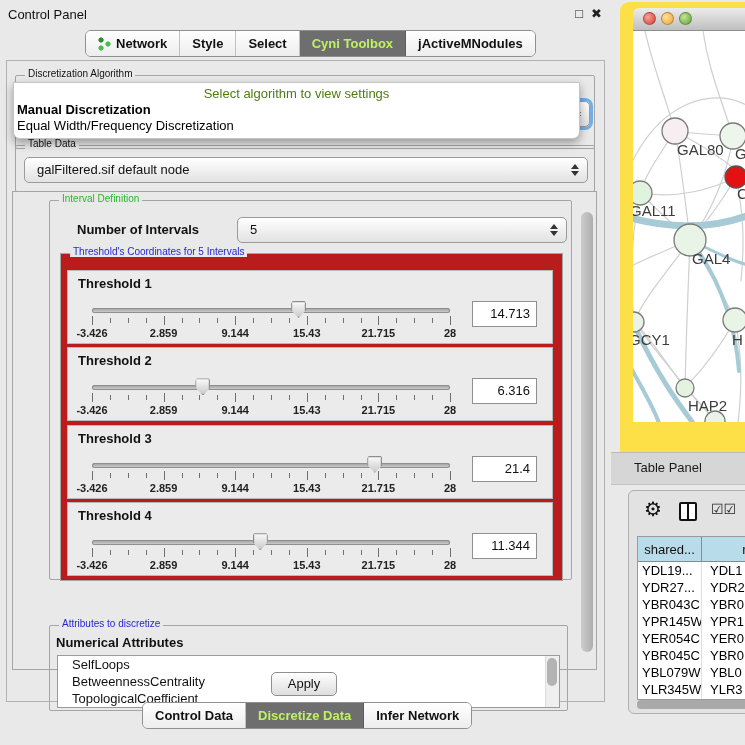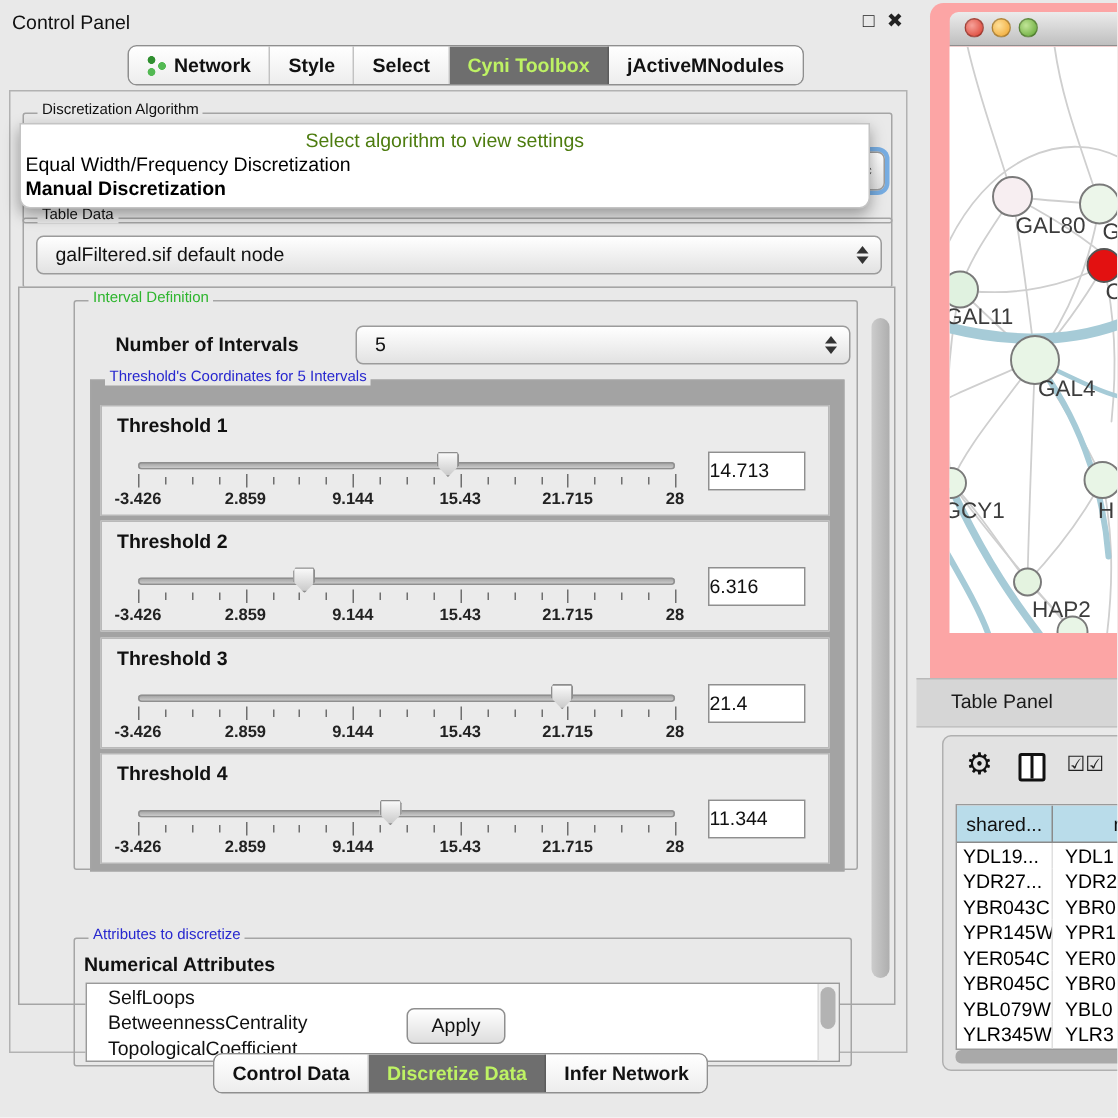--- a/index.html
+++ b/index.html
@@ -34,45 +34,45 @@
   .stepper .dn{bottom:0;border-top:5px solid #333;}
   .focus-ring{box-shadow:0 0 0 3px rgba(90,157,224,.8);}
   .popup{position:absolute;left:6px;top:21px;width:565px;height:55px;background:#fff;z-index:6;
          border:1px solid #c4c4c4;border-radius:0 0 7px 7px;box-shadow:0 4px 10px rgba(0,0,0,.35);}
   .popup .ph{margin-top:3px;text-align:center;color:#4d7c0f;font-size:13px;}
   .popup .it{font-size:13px;color:#000;padding:1px 0 0 3px;}
   .popup .it.b{font-weight:bold;}
   .scrollpane{position:absolute;left:5px;top:130px;width:583px;height:477px;border:1px solid #a5a5a5;background:#E9E9E9;}
   .vthumb{position:absolute;right:3px;top:20px;width:12px;height:440px;background:linear-gradient(90deg,#cccccc,#aeaeae);border-radius:7px;}
   .numlab{position:absolute;left:27px;top:21px;font-size:13px;font-weight:bold;}
-  .th-group{position:absolute;left:10px;top:52px;width:501px;height:326px;background:#a3a3a3;border:1px solid #a5a5a5;}
+  .th-group{position:absolute;left:10px;top:52px;width:501px;height:326px;background:#b91c1c;border:1px solid #a5a5a5;}
   .th-group .legend{background:#E9E9E9;}
   .th-block{position:absolute;left:6px;width:484px;height:72px;background:#ebebeb;border:1px solid #b9b9b9;}
   .th-label{position:absolute;left:10px;top:5px;font-size:13px;font-weight:bold;}
   .sl-track{position:absolute;left:24px;top:37px;width:358px;height:5px;border-radius:3px;
             background:linear-gradient(#9b9b9b,#d6d6d6);box-shadow:inset 0 0 0 1px #8f8f8f;}
   .sl-handle{position:absolute;top:30px;width:15px;height:17px;background:linear-gradient(#fdfdfd,#c7c7c7);
              clip-path:polygon(10% 0,90% 0,100% 14%,100% 55%,50% 100%,0 55%,0 14%);
              box-shadow:inset 0 0 0 1.2px #8d8d8d;z-index:2;}
   .sl-ticks{position:absolute;left:24px;top:45px;width:358px;height:12px;}
   .tick{position:absolute;width:1px;background:#6f6f6f;}
   .tick.major{top:0;height:9px;}
   .tick.minor{top:2px;height:5px;}
   .tick-label{position:absolute;top:56px;width:60px;text-align:center;font-size:11px;font-weight:bold;color:#222;}
   .th-value{position:absolute;left:404px;top:30px;width:57px;height:24px;background:#fff;border:1px solid #8f8f8f;
-            font-size:13px;text-align:left;line-height:24px;padding-right:6px;box-sizing:content-box;}
+            font-size:13px;text-align:right;line-height:24px;padding-right:6px;box-sizing:content-box;}
   .attr-title{position:absolute;left:6px;top:9px;font-size:13px;font-weight:bold;}
   .attr-list{position:absolute;left:7px;top:29px;width:501px;height:51px;background:#fff;border:1px solid #9a9a9a;overflow:hidden;}
   .attr-item{font-size:13px;line-height:17px;padding-left:14px;color:#111;}
   .attr-sb{position:absolute;right:0;top:0;bottom:0;width:13px;background:#efefef;border-left:1px solid #dcdcdc;}
   .attr-sb .th{position:absolute;left:1px;top:2px;width:10px;height:28px;background:#b3b3b3;border-radius:5px;}
   .apply{position:absolute;left:264px;top:611px;width:64px;height:22px;border:1px solid #8f8f8f;border-radius:5px;
          background:linear-gradient(#ffffff,#dedede);font-size:13px;text-align:center;line-height:21px;}
   
-  .net-window{position:absolute;left:620px;top:2px;width:125px;height:450px;background:#fca5a5;border-radius:9px 0 0 0;}
+  .net-window{position:absolute;left:620px;top:2px;width:125px;height:450px;background:#fde047;border-radius:9px 0 0 0;}
   .net-title{position:absolute;left:13px;top:6px;right:0;height:22px;background:linear-gradient(#ececec,#bfbfbf);
              border-radius:6px 0 0 0;border-bottom:1px solid #8e8e8e;}
   .light{position:absolute;top:4px;width:13px;height:13px;border-radius:50%;border:1px solid rgba(0,0,0,.28);box-sizing:border-box;}
   .light.red{left:10px;background:radial-gradient(circle at 4px 4px,#f7a29a,#d93a2b);}
   .light.yel{left:28px;background:radial-gradient(circle at 4px 4px,#fde09a,#f0a32a);}
   .light.grn{left:46px;background:radial-gradient(circle at 4px 4px,#c2e598,#5ea42e);}
   .net-canvas{position:absolute;left:13px;top:29px;width:112px;height:391px;background:#fff;overflow:hidden;}
   
   .tp-bar{position:absolute;left:611px;top:452px;width:134px;height:31px;background:#d6d6d6;
           border-top:1px solid #b9b9b9;border-bottom:1px solid #c2c2c2;}
@@ -134,22 +134,22 @@
         <span class="stepper">
             <i class="up"></i>
             <i class="dn"></i>
           </span>
       </div>
     </div>
 
     <div class="popup">
       <div class="ph">Select algorithm to view settings</div>
       <div>
+          <div class="it b">Manual Discretization</div>
           <div class="it">Equal Width/Frequency Discretization</div>
-          <div class="it b">Manual Discretization</div>
         </div>
     </div>
 
     <div class="group" style="left:8px;top:84px;width:578px;height:45px;">
       <span class="legend">Table Data</span>
       <div class="combo" style="left:8px;top:11px;width:562px;height:24px;">
         <span class="val">galFiltered.sif default node</span>
         <span class="stepper">
             <i class="up"></i>
             <i class="dn"></i>

